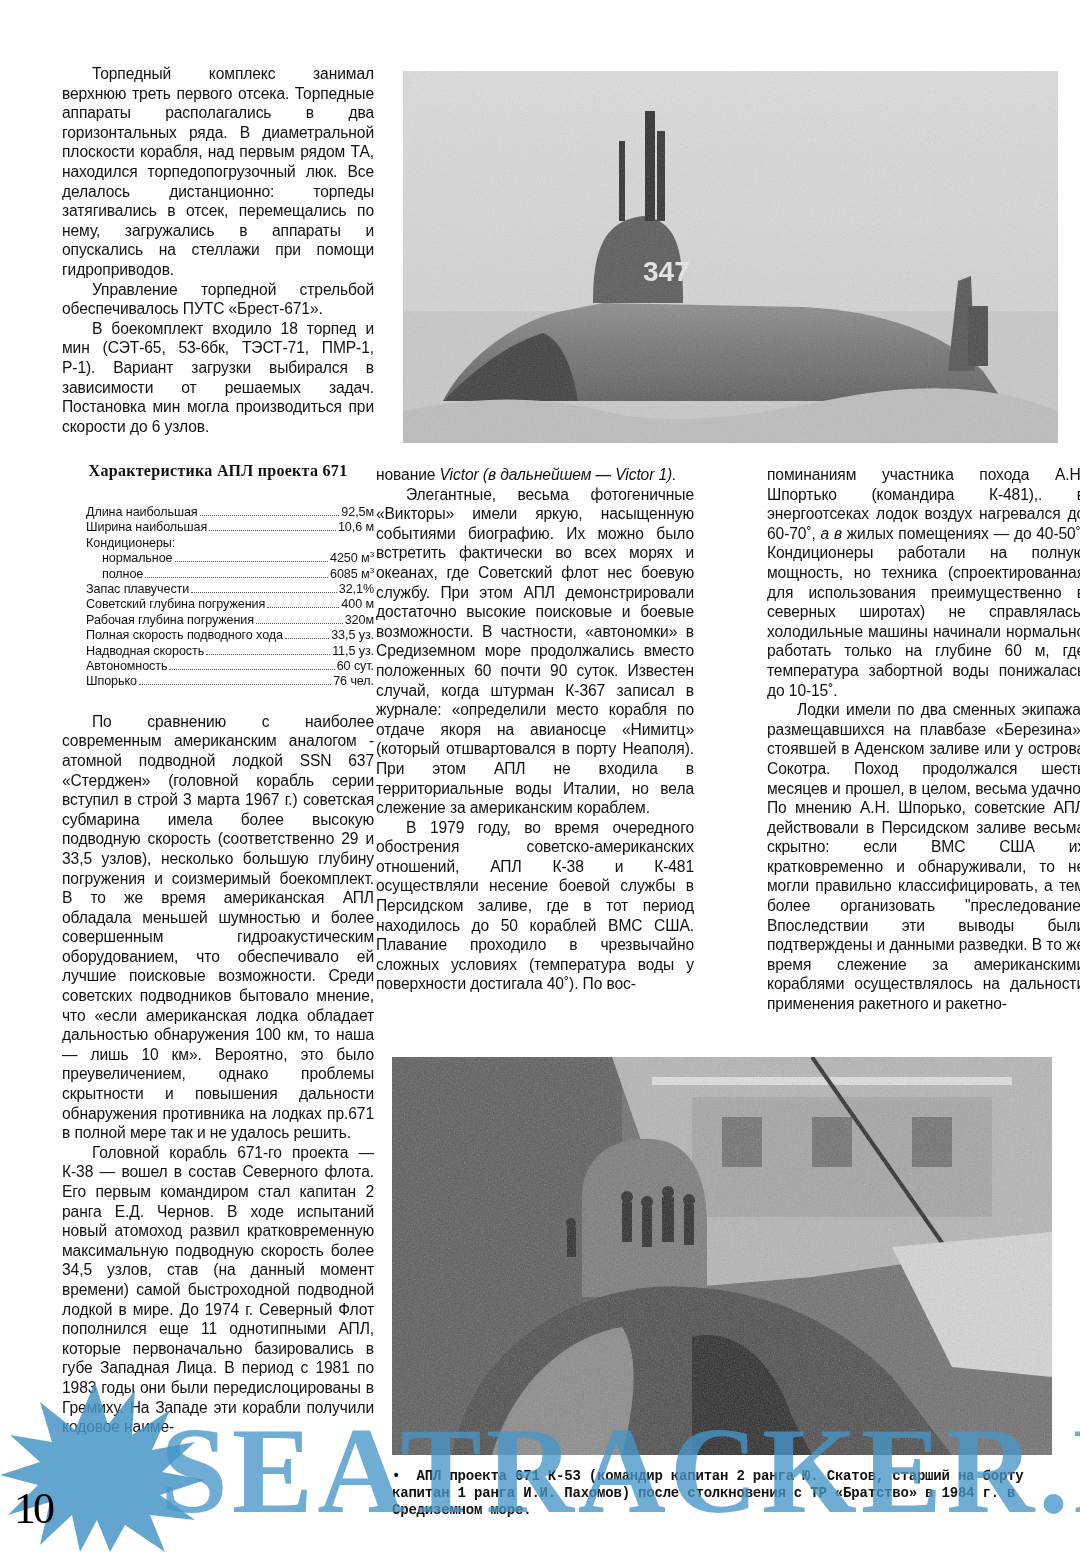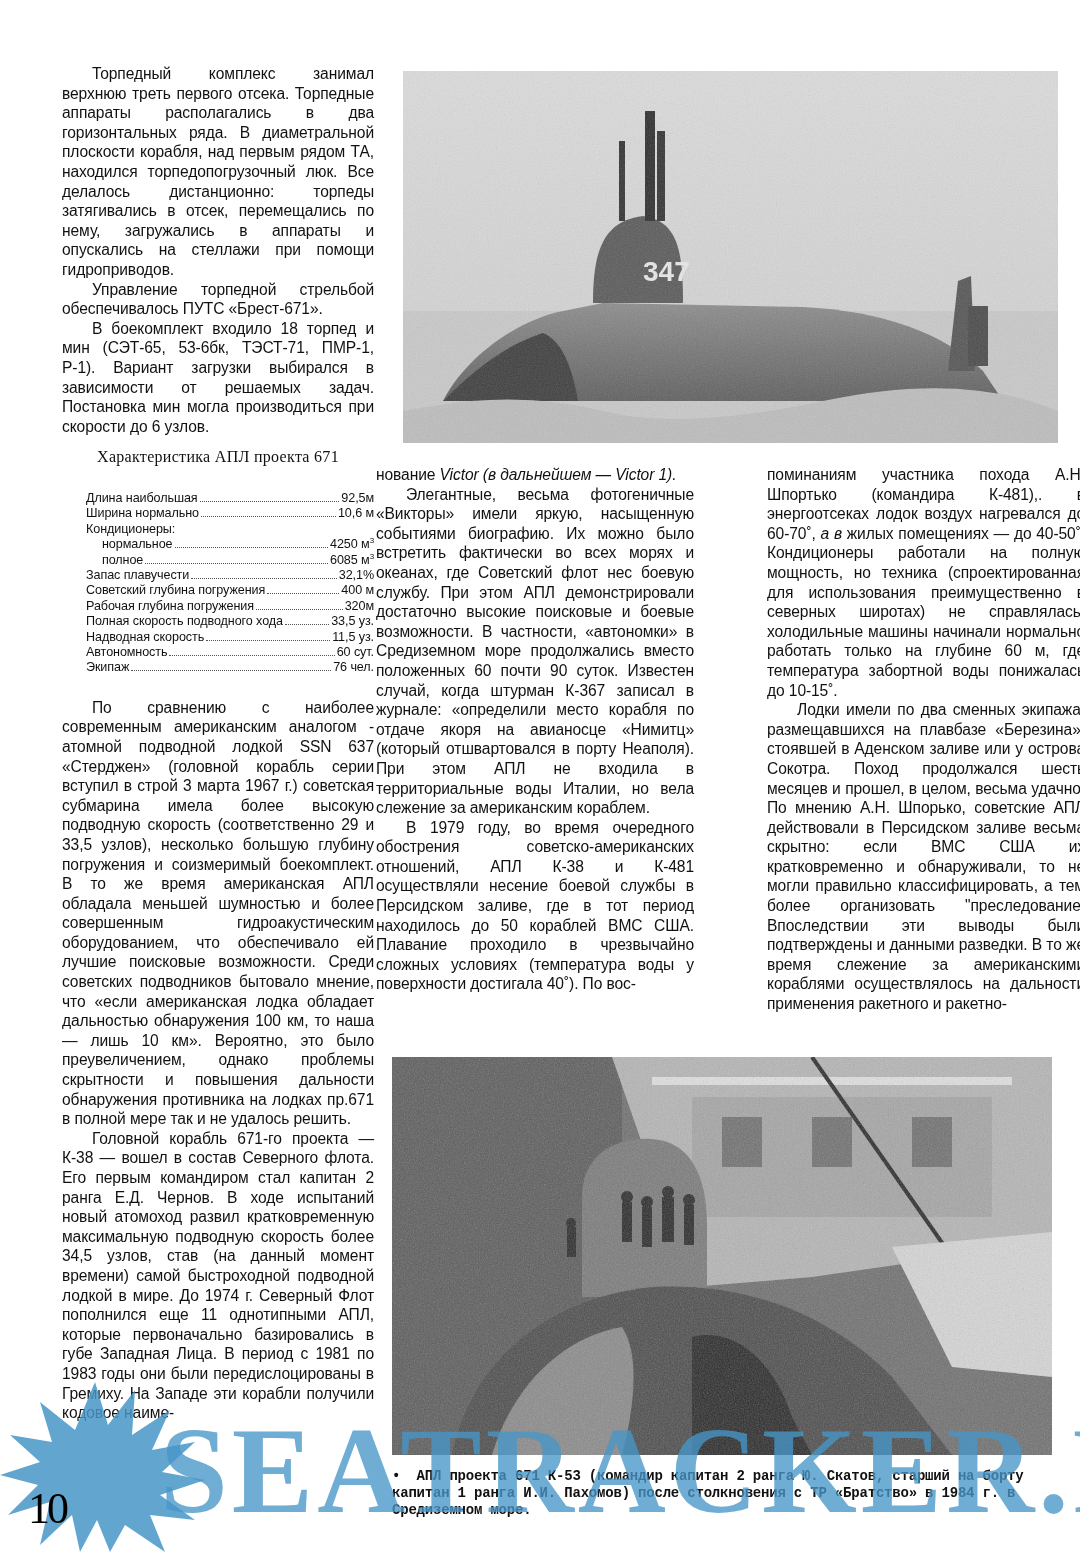--- a/index.html
+++ b/index.html
@@ -6,37 +6,37 @@
   body { width: 1080px; height: 1552px; position: relative; overflow: hidden;
          font-family: "Liberation Sans", sans-serif; color: #111; }
   .col { position: absolute; font-size: 15.6px; line-height: 19.6px; text-align: justify;
          font-family: "Liberation Sans", sans-serif; letter-spacing: -0.1px; }
   .col p { margin: 0; }
   .col p.ind { text-indent: 30px; }
   .col p.noind { text-indent: 0; }
   .col-left { left: 62px; top: 64px; width: 312px; }
   .col-mid { left: 376px; top: 465px; width: 318px; }
   .col-right { left: 767px; top: 465px; width: 318px; }
-  .spec-title { font-family: "Liberation Serif", serif; font-weight: normal; font-size: 16px;
-                text-align: center; margin: 11px 0 24px 0; letter-spacing: 0.3px; }
+  .spec-title { font-family: "Liberation Serif", serif; font-weight: bold; font-size: 16px;
+                text-align: center; margin: 25px 0 24px 0; letter-spacing: 0.3px; }
   .spec-table { font-size: 12.6px; line-height: 15.4px; margin-bottom: 22px; }
   .spec-row { display: flex; align-items: baseline; white-space: nowrap; }
   .spec-row .lbl { flex: 0 0 auto; margin-left: 24px; }
   .spec-row .dots { flex: 1 1 auto; border-bottom: 1px dotted #555; margin: 0 2px 3px 2px; }
   .spec-row .val { flex: 0 0 auto; }
   .spec-row.sub .lbl { padding-left: 16px; }
   .spec-row.head .lbl { }
   sup { font-size: 8px; vertical-align: super; line-height: 0; }
   .photo { position: absolute; overflow: hidden; }
   .photo-top { left: 403px; top: 71px; width: 655px; height: 372px; background: #d8d8d8; }
   .photo-bottom { left: 392px; top: 1057px; width: 660px; height: 398px; background: #9a9a9a; }
   .caption { position: absolute; left: 392px; top: 1468px; width: 655px; font-size: 14px;
              line-height: 17px; font-weight: bold; font-family: Liberation Mono, monospace;
              letter-spacing: -0.2px; }
-  .page-num { position: absolute; left: 28px; top: 1487px; font-family: "Liberation Serif", serif;
+  .page-num { position: absolute; left: 14px; top: 1487px; font-family: "Liberation Serif", serif;
               font-size: 44px; line-height: 44px; color: #000; z-index: 5; letter-spacing: -3px; }
   .watermark { position: absolute; left: 0; top: 1380px; width: 1080px; height: 172px;
                pointer-events: none; z-index: 4; }
   .wm-text { position: absolute; left: 160px; top: 1410px; font-family: "Liberation Serif", serif;
              font-weight: bold; font-size: 122px; line-height: 122px; color: rgba(70,150,200,0.78);
              letter-spacing: 4px; z-index: 4; white-space: nowrap; pointer-events: none; }
 </style>
 </head>
 <body>
 
@@ -47,21 +47,21 @@
 
   <div class="spec-title">Характеристика АПЛ проекта 671</div>
 
   <div class="spec-table">
     <div class="spec-row">
       <span class="lbl">Длина наибольшая</span>
         <span class="dots"></span>
         <span class="val">92,5м</span>
     </div>
     <div class="spec-row">
-      <span class="lbl">Ширина нормально</span>
+      <span class="lbl">Ширина наибольшая</span>
         <span class="dots"></span>
         <span class="val">10,6 м</span>
     </div>
     <div class="spec-row head">
       <span class="lbl">Кондиционеры:</span>
     </div>
     <div class="spec-row sub">
       <span class="lbl">нормальное</span>
         <span class="dots"></span>
         <span class="val"><span>4250 м</span><sup>3</sup></span>
@@ -95,21 +95,21 @@
       <span class="lbl">Надводная скорость</span>
         <span class="dots"></span>
         <span class="val">11,5 уз.</span>
     </div>
     <div class="spec-row">
       <span class="lbl">Автономность</span>
         <span class="dots"></span>
         <span class="val">60 сут.</span>
     </div>
     <div class="spec-row">
-      <span class="lbl">Экипаж</span>
+      <span class="lbl">Шпорько</span>
         <span class="dots"></span>
         <span class="val">76 чел.</span>
     </div>
   </div>
 
   <p class="ind">По сравнению с наиболее современным американским аналогом - атомной подводной лодкой SSN 637 «Стерджен» (головной корабль серии вступил в строй 3 марта 1967 г.) советская субмарина имела более высокую подводную скорость (соответственно 29 и 33,5 узлов), несколько большую глубину погружения и соизмеримый боекомплект. В то же время американская АПЛ обладала меньшей шумностью и более совершенным гидроакустическим оборудованием, что обеспечивало ей лучшие поисковые возможности. Среди советских подводников бытовало мнение, что «если американская лодка обладает дальностью обнаружения 100 км, то наша — лишь 10 км». Вероятно, это было преувеличением, однако проблемы скрытности и повышения дальности обнаружения противника на лодках пр.671 в полной мере так и не удалось решить.</p>
   <p class="ind">Головной корабль 671-го проекта — К-38 — вошел в состав Северного флота. Его первым командиром стал капитан 2 ранга Е.Д. Чернов. В ходе испытаний новый атомоход развил кратковременную максимальную подводную скорость более 34,5 узлов, став (на данный момент времени) самой быстроходной подводной лодкой в мире. До 1974 г. Северный Флот пополнился еще 11 однотипными АПЛ, которые первоначально базировались в губе Западная Лица. В период с 1981 по 1983 годы они были передислоцированы в Гремиху. На Западе эти корабли получили кодовое наиме-</p>
 </div>
 
 <div class="photo photo-top">

